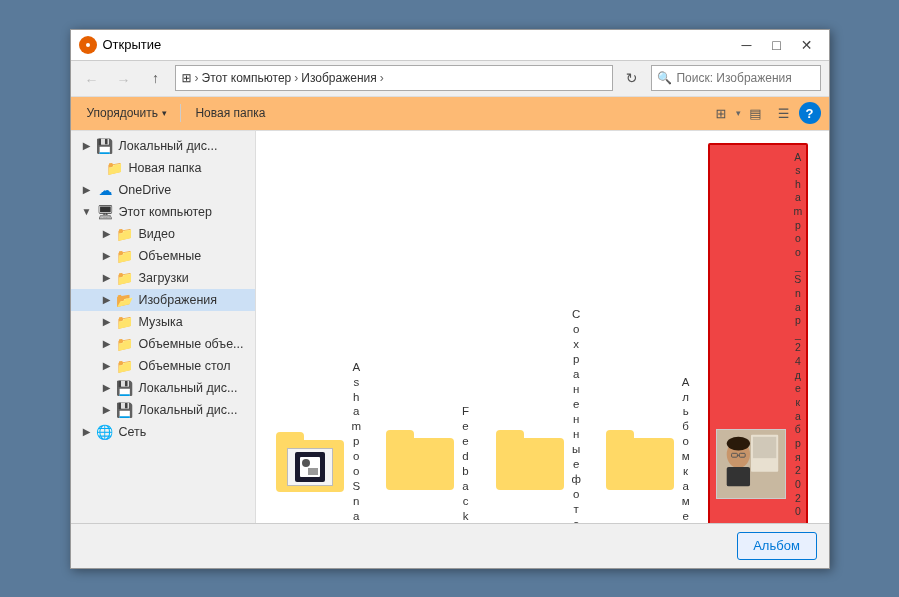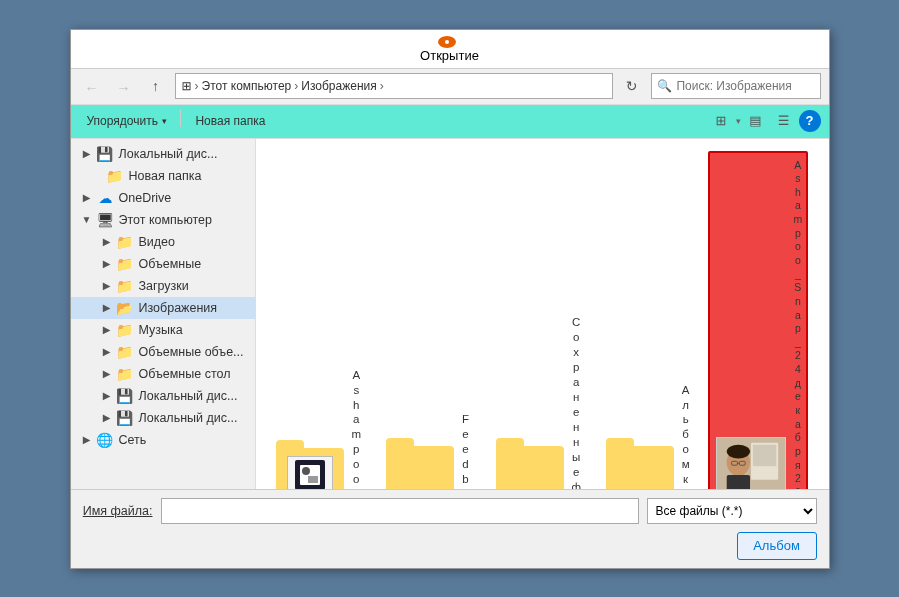--- a/index.html
+++ b/index.html
@@ -21,22 +21,21 @@
       box-shadow: 2px 2px 10px rgba(0,0,0,0.4);
       display: flex;
       flex-direction: column;
     }
     .title-bar {
       background: #ffffff;
       border-bottom: 1px solid #ccc;
       display: flex;
       align-items: center;
       padding: 6px 8px;
-      height: 39px;
-      flex-direction: column;
+      height: 31px;
     }
     .title-bar-icon {
       width: 18px;
       height: 18px;
       background: #e66000;
       border-radius: 50%;
       margin-right: 6px;
       display: flex;
       align-items: center;
       justify-content: center;
@@ -125,24 +124,24 @@
     .search-input {
       border: none;
       outline: none;
       font-size: 12px;
       color: #999;
       background: transparent;
       flex: 1;
     }
 
     .action-bar {
-      background: #5eead4;
+      background: #fdba74;
       border-bottom: 1px solid #ddd;
       display: flex;
-      align-items: flex-start;
+      align-items: center;
       padding: 4px 8px;
       height: 34px;
       gap: 4px;
     }
     .action-btn {
       height: 24px;
       border: none;
       background: transparent;
       cursor: pointer;
       font-size: 12px;
@@ -616,24 +615,17 @@
             <div style="position:absolute;top:0;right:0;width:0;height:0;border-style:solid;border-width:14px 0 0 14px;border-color:transparent transparent transparent #bbb;"></div>
             <span style="font-size:24px;color:#aaa;margin-top:8px;">⚙</span>
           </div>
         </div>
         <span class="file-name">desktop.ini</span>
       </div>
     </div>
   </div>
 
   <div class="bottom-bar">
-    <div class="filename-row">
-      <label class="filename-label">Имя файла:</label>
-      <input class="filename-input" type="text" value="" style="">
-      <select class="filetype-select">
-        <option>Все файлы (*.*)</option>
-      </select>
-    </div>
     <div class="button-row">
       <button class="dlg-btn primary">Альбом</button>
     </div>
   </div>
 </div>
 
 </body></html>

